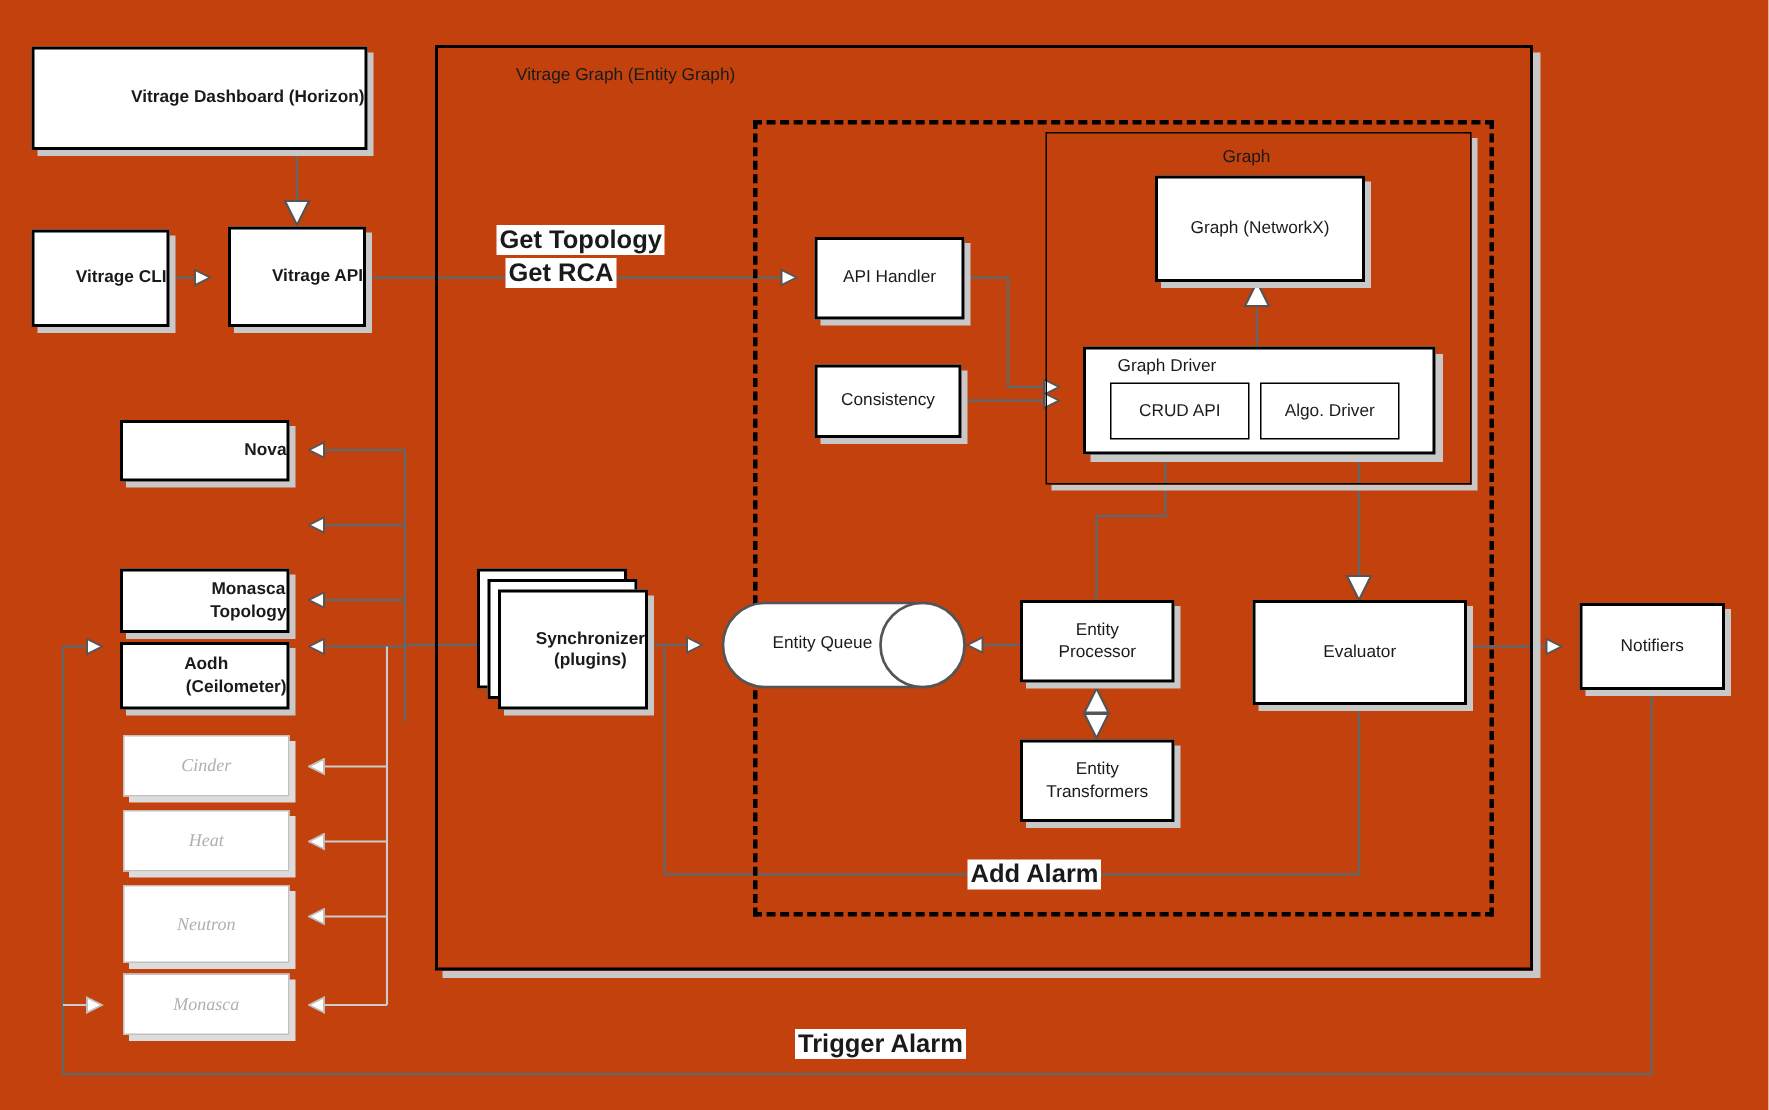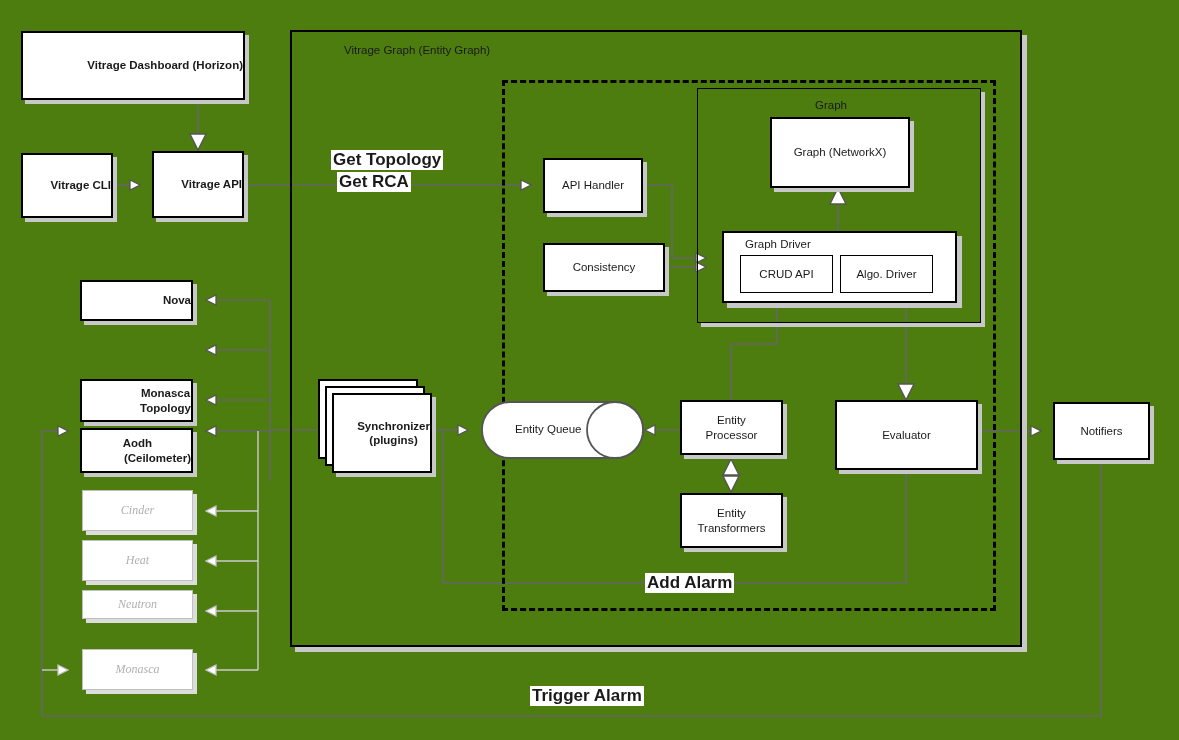--- a/index.html
+++ b/index.html
@@ -5,21 +5,21 @@
 <style>
   html, body {
     margin: 0;
     padding: 0;
     background: #ffffff;
   }
   #canvas {
     position: relative;
     width: 1179px;
     height: 740px;
-    background: #4d7c0f;
+    background: #c2410c;
     font-family: "Liberation Sans", sans-serif;
     overflow: hidden;
   }
   svg#wires {
     position: absolute;
     left: 0; top: 0;
     width: 1179px;
     height: 740px;
     pointer-events: none;
   }
@@ -208,21 +208,21 @@
     <span>Vitrage API</span>
   </div>
 
   <div class="wire-label" style="left:331px; top:150px;">Get Topology</div>
   <div class="wire-label" style="left:337px; top:172px;">Get RCA</div>
 
   <div class="box" style="left:543px; top:158px; width:100px; height:55px;">
     <span>API Handler</span>
   </div>
 
-  <div class="box" style="left:543px; top:243px; width:122px; height:49px;">
+  <div class="box" style="left:543px; top:243px; width:98px; height:49px;">
     <span>Consistency</span>
   </div>
 
   <div class="box" style="left:770px; top:117px; width:140px; height:71px;">
     <span>Graph (NetworkX)</span>
   </div>
 
   <div class="frame solid-thick" style="left:722px; top:231px; width:235px; height:72px; background:#ffffff; z-index:3;"></div>
   <div class="frame-title" style="left:745px; top:238px; z-index:6;">Graph Driver</div>
 
@@ -248,21 +248,21 @@
       <span style="display:block;margin-left:40px;">(Ceilometer)</span>
     </span>
   </div>
 
   <div class="box ghost" style="left:82px; top:490px; width:111px; height:41px;">
     <span>Cinder</span>
   </div>
   <div class="box ghost" style="left:82px; top:540px; width:111px; height:41px;">
     <span>Heat</span>
   </div>
-  <div class="box ghost" style="left:82px; top:590px; width:111px; height:29px;">
+  <div class="box ghost" style="left:82px; top:590px; width:111px; height:52px;">
     <span>Neutron</span>
   </div>
   <div class="box ghost" style="left:82px; top:649px; width:111px; height:41px;">
     <span>Monasca</span>
   </div>
 
   <div class="stack-sheet" style="left:318px; top:379px; width:100px; height:80px;"></div>
   <div class="stack-sheet" style="left:325px; top:386px; width:100px; height:80px;"></div>
   <div class="box bold" style="left:332px; top:393px; width:100px; height:80px;">
     <span style="display:block;">

